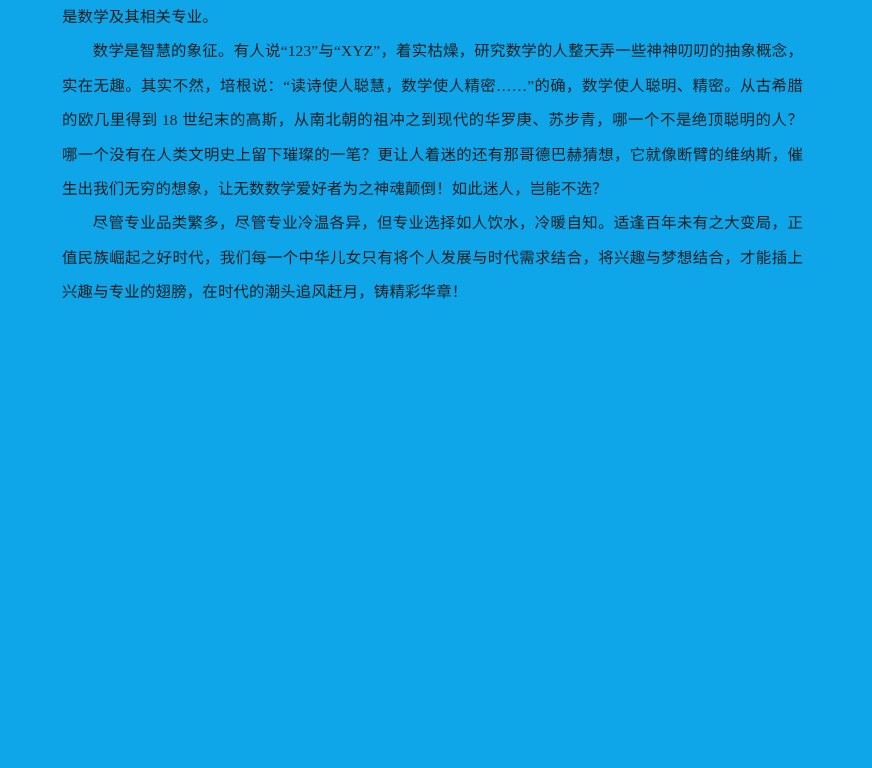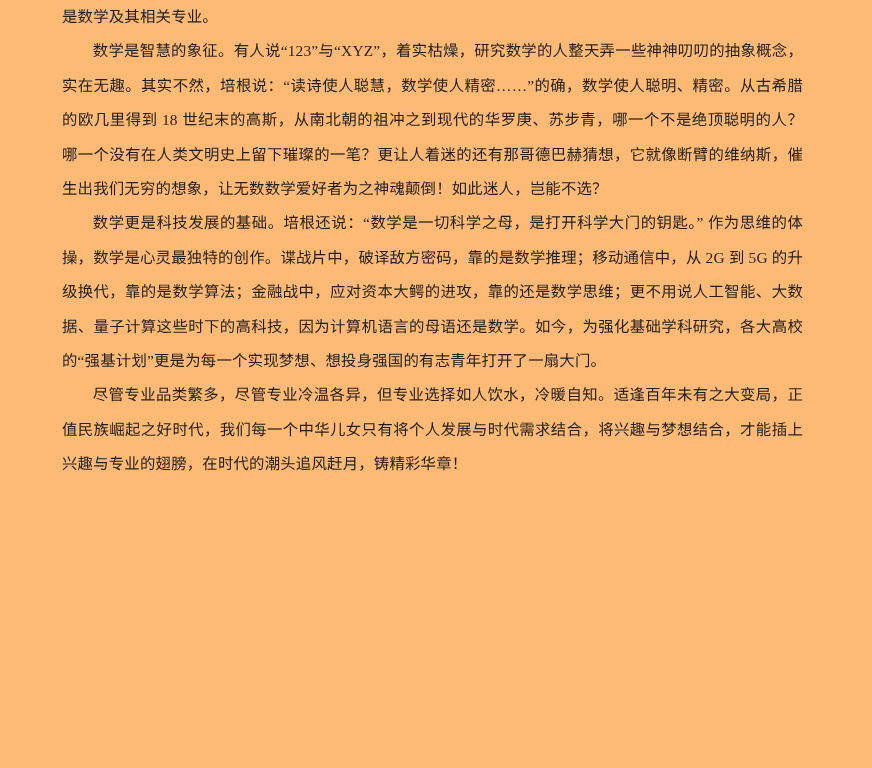--- a/index.html
+++ b/index.html
@@ -12,21 +12,21 @@
     background: #ffffff;
     overflow: hidden;
     position: relative;
   }
   .page {
     position: absolute;
     left: 0;
     top: 0;
     width: 872px;
     height: 768px;
-    background: #fdba74;
+    background: #0ea5e9;
   }
   .text-block {
     position: absolute;
     left: 62px;
     top: 0;
     width: 741px;
     color: #1f1f1f;
     font-family: "Liberation Serif", "DejaVu Serif", serif;
     font-size: 15.4px;
     line-height: 34.4px;
@@ -41,16 +41,15 @@
     text-indent: 2em;
   }
 </style>
 </head>
 <body>
 
 <div class="page">
   <div class="text-block">
       <p>是数学及其相关专业。</p>
       <p class="indent">数学是智慧的象征。有人说“123”与“XYZ”，着实枯燥，研究数学的人整天弄一些神神叨叨的抽象概念，实在无趣。其实不然，培根说：“读诗使人聪慧，数学使人精密……”的确，数学使人聪明、精密。从古希腊的欧几里得到 18 世纪末的高斯，从南北朝的祖冲之到现代的华罗庚、苏步青，哪一个不是绝顶聪明的人？哪一个没有在人类文明史上留下璀璨的一笔？更让人着迷的还有那哥德巴赫猜想，它就像断臂的维纳斯，催生出我们无穷的想象，让无数数学爱好者为之神魂颠倒！如此迷人，岂能不选？</p>
-      <p class="indent">数学更是科技发展的基础。培根还说：“数学是一切科学之母，是打开科学大门的钥匙。” 作为思维的体操，数学是心灵最独特的创作。谍战片中，破译敌方密码，靠的是数学推理；移动通信中，从 2G 到 5G 的升级换代，靠的是数学算法；金融战中，应对资本大鳄的进攻，靠的还是数学思维；更不用说人工智能、大数据、量子计算这些时下的高科技，因为计算机语言的母语还是数学。如今，为强化基础学科研究，各大高校的“强基计划”更是为每一个实现梦想、想投身强国的有志青年打开了一扇大门。</p>
       <p class="indent">尽管专业品类繁多，尽管专业冷温各异，但专业选择如人饮水，冷暖自知。适逢百年未有之大变局，正值民族崛起之好时代，我们每一个中华儿女只有将个人发展与时代需求结合，将兴趣与梦想结合，才能插上兴趣与专业的翅膀，在时代的潮头追风赶月，铸精彩华章！</p>
     </div>
 </div>
 
 </body></html>

